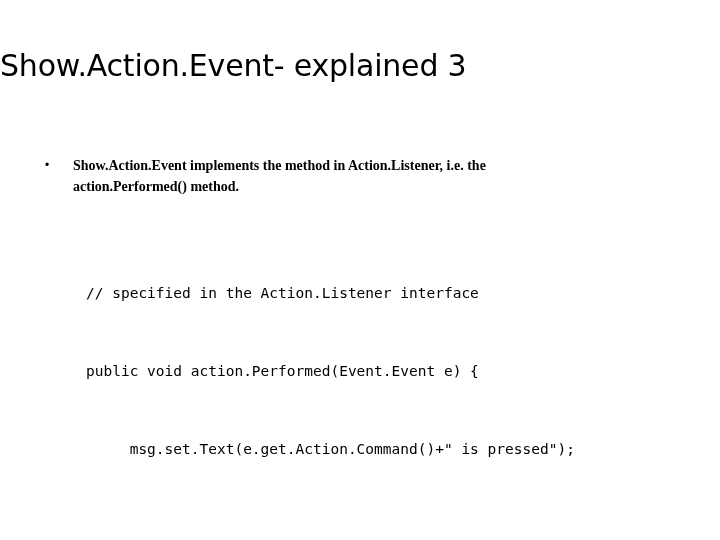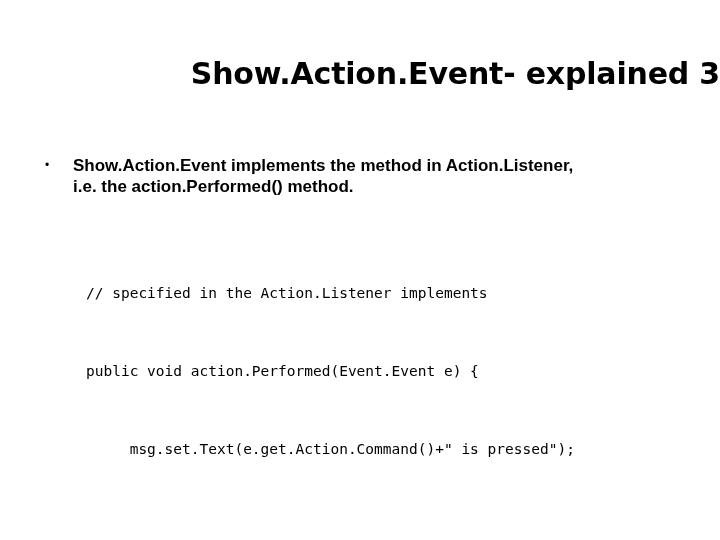--- a/index.html
+++ b/index.html
@@ -23,29 +23,28 @@
     background: #ffffff;
     box-sizing: border-box;
   }
 
   
   .slide-title {
     position: absolute;
     left: 0;
     top: 47px;
     width: 720px;
-    text-align: right;
+    text-align: left;
     font-family: "DejaVu Sans", sans-serif;
     font-size: 30px;
-    font-weight: 700;
+    font-weight: 400;
     line-height: 38px;
     letter-spacing: -0.2px;
     color: #000000;
     white-space: nowrap;
-    margin-top: 8px;
   }
 
   
   .body-block {
     position: absolute;
     left: 42px;
     top: 155px;
     width: 640px;
   }
 
@@ -59,22 +58,22 @@
     position: absolute;
     left: 3px;
     top: 0;
     font-size: 12px;
     line-height: 20px;
     color: #000000;
   }
 
   .bullet-text {
     display: block;
-    font-family: Liberation Sans, sans-serif;
-    font-size: 17px;
+    font-family: Liberation Serif, serif;
+    font-size: 14px;
     font-weight: 700;
     line-height: 21px;
     color: #000000;
     max-width: 510px;
   }
 
   
   .code-block {
     position: absolute;
     left: 86px;
@@ -100,19 +99,19 @@
   <div class="slide-title">Show.Action.Event- explained 3</div>
 
   <div class="body-block">
     <div class="bullet-row">
       <span class="bullet-marker">•</span>
       <span class="bullet-text">Show.Action.Event implements the method in Action.Listener, i.e. the action.Performed() method.</span>
     </div>
   </div>
 
   <div class="code-block">
-    <span class="code-line">// specified in the Action.Listener implements</span>
+    <span class="code-line">// specified in the Action.Listener interface</span>
     <span class="code-line">public void action.Performed(Event.Event e) {</span>
     <span class="code-line">     msg.set.Text(e.get.Action.Command()+" is pressed");</span>
     
   </div>
 
 </div>
 
 </body></html>

